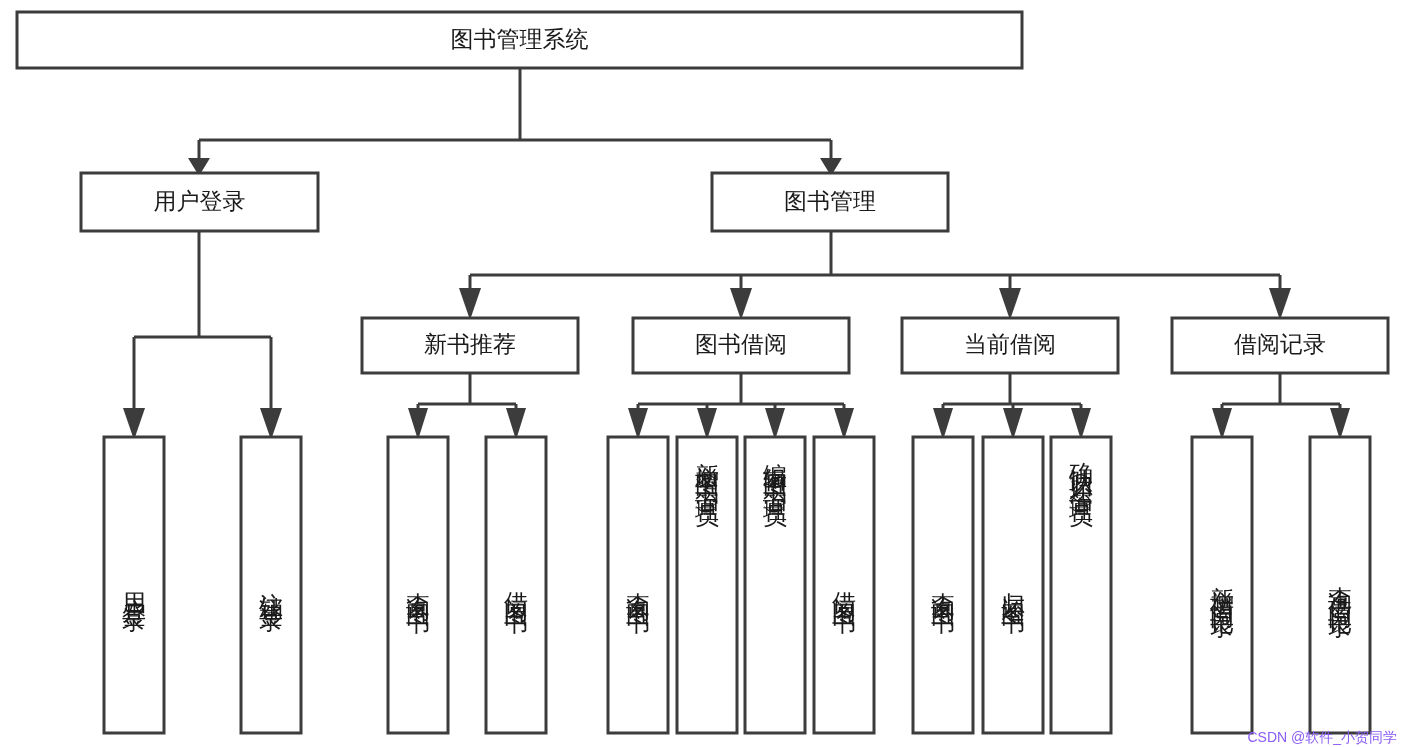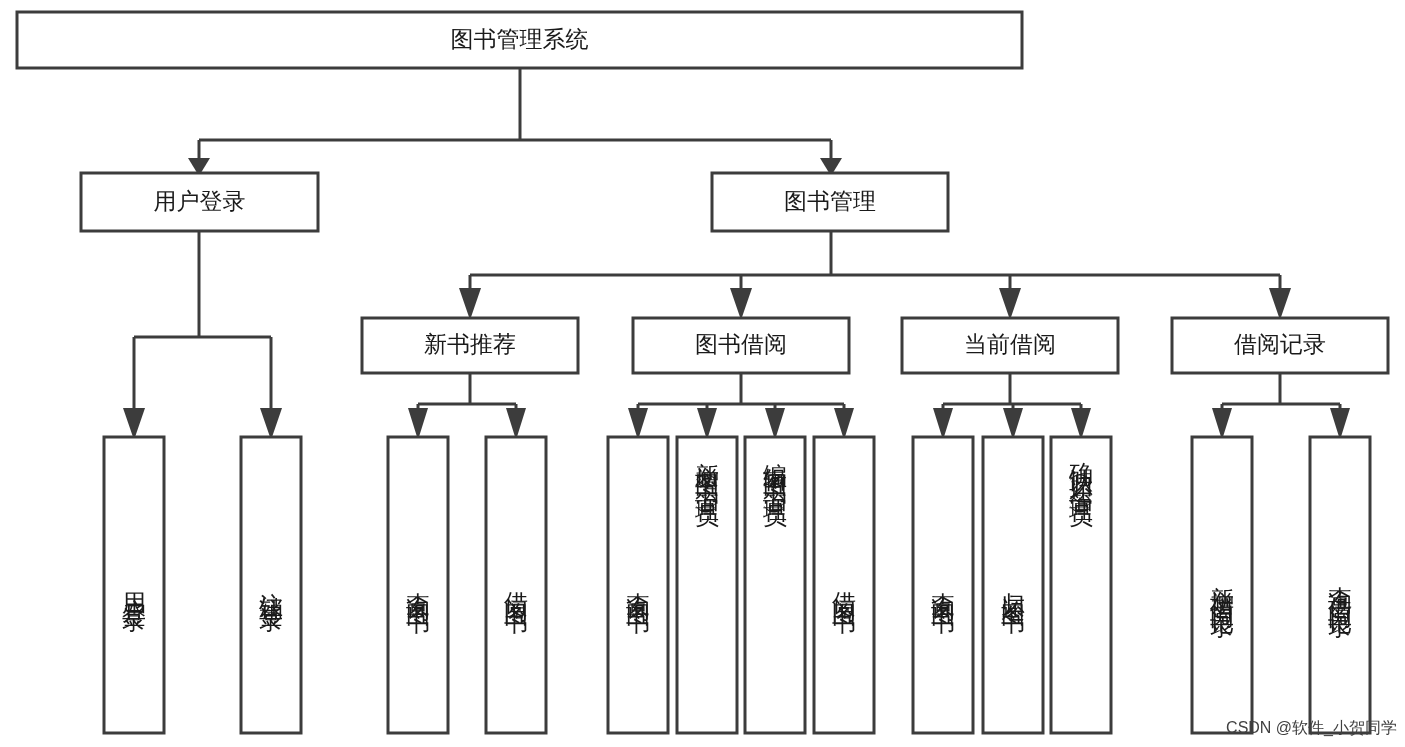--- a/index.html
+++ b/index.html
@@ -45,24 +45,24 @@
   .node-label-h {
     font-family: "Liberation Sans", "DejaVu Sans", sans-serif;
     font-size: 23px;
     fill: #1a1a1a;
     text-anchor: middle;
     dominant-baseline: middle;
   }
   .watermark {
     position: absolute;
     right: 8px;
-    bottom: 8px;
-    font-family: "Liberation Sans", "DejaVu Sans", sans-serif;
-    font-size: 16px;
-    color: #404040;
+    bottom: 0;
+    font-family: "Liberation Sans", "DejaVu Sans", sans-serif;
+    font-size: 14px;
+    color: #8b5cf6;
     white-space: nowrap;
     user-select: none;
   }
 </style>
 </head>
 <body>
 
 <div id="diagram-root">
 
   <svg id="tree-svg" viewBox="0 0 1405 747" xmlns="http://www.w3.org/2000/svg">

